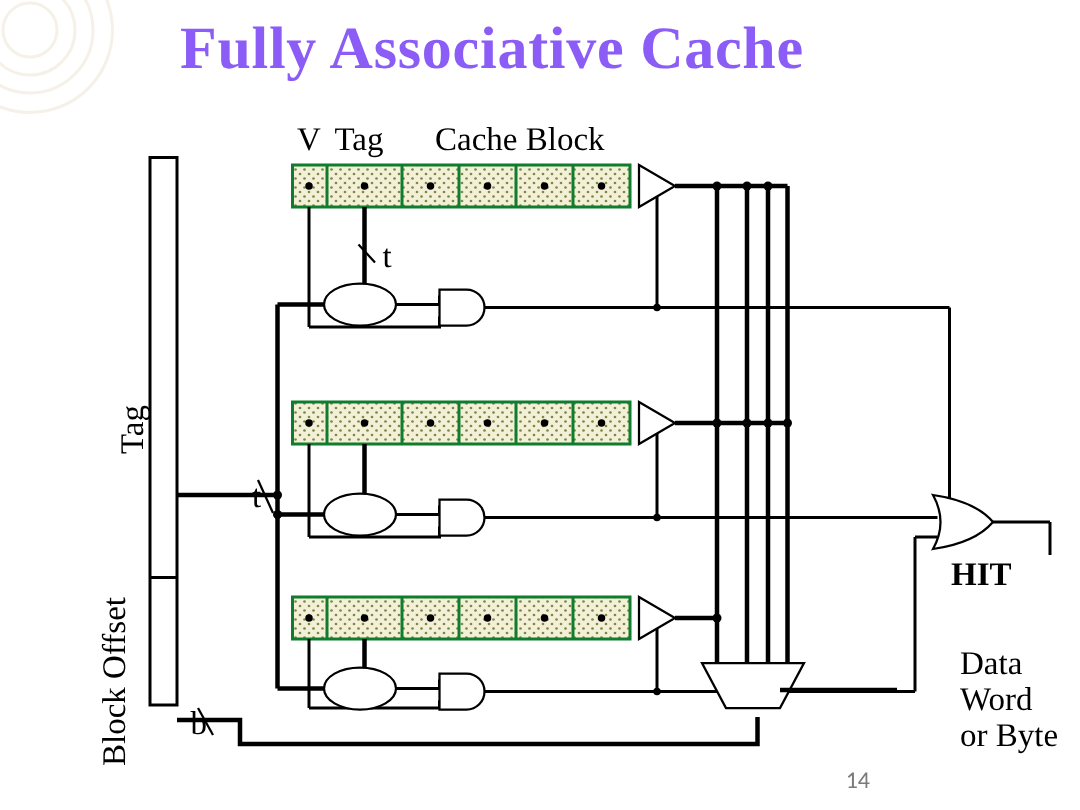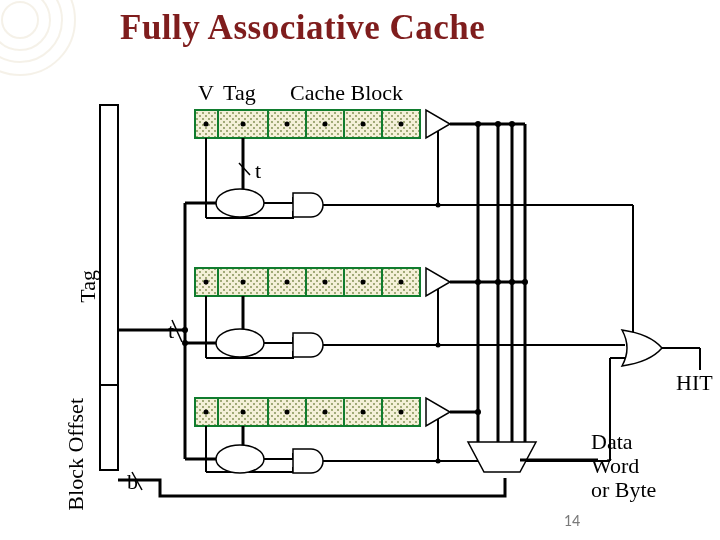--- a/index.html
+++ b/index.html
@@ -17,22 +17,22 @@
     top: -40px;
     width: 140px;
     height: 140px;
     pointer-events: none;
     opacity: 0.25;
   }
   .title {
     position: absolute;
     left: 120px;
     top: 8px;
-    font-size: 35px;
-    color: #7f1d1d;
+    font-size: 40px;
+    color: #8b5cf6;
     font-weight: bold;
     letter-spacing: 0.5px;
     white-space: nowrap;
   }
   .label {
     position: absolute;
     font-size: 22px;
     color: #000;
     white-space: nowrap;
   }
@@ -77,22 +77,22 @@
 <div class="label" style="left:290px; top:80px;">Cache Block</div>
 
 <div class="label" style="left:255px; top:158px;">t</div>
 <div class="label" style="left:168px; top:318px;">t</div>
 <div class="label" style="left:127px; top:469px;">b</div>
 
 <div class="vlabel" style="left:75px; top:270px;">Tag</div>
 <div class="vlabel" style="left:64px; top:398px; line-height:1.05;">Block
 Offset</div>
 
-<div class="label" style="left:676px; top:370px;">HIT</div>
-<div class="label" style="left:591px; top:430px; line-height:1.1; white-space:pre;">Data
+<div class="label" style="left:634px; top:370px;font-weight:bold;">HIT</div>
+<div class="label" style="left:640px; top:430px; line-height:1.1; white-space:pre;">Data
 Word
 or Byte</div>
 
 <div class="label" style="left:235px; top:192px; font-size:20px;">=</div>
 <div class="label" style="left:235px; top:332px; font-size:20px;">=</div>
 <div class="label" style="left:235px; top:448px; font-size:20px;">=</div>
 
 <div class="slide-num">14</div>
 
 <svg class="diagram" width="720" height="540" viewBox="0 0 720 540">

